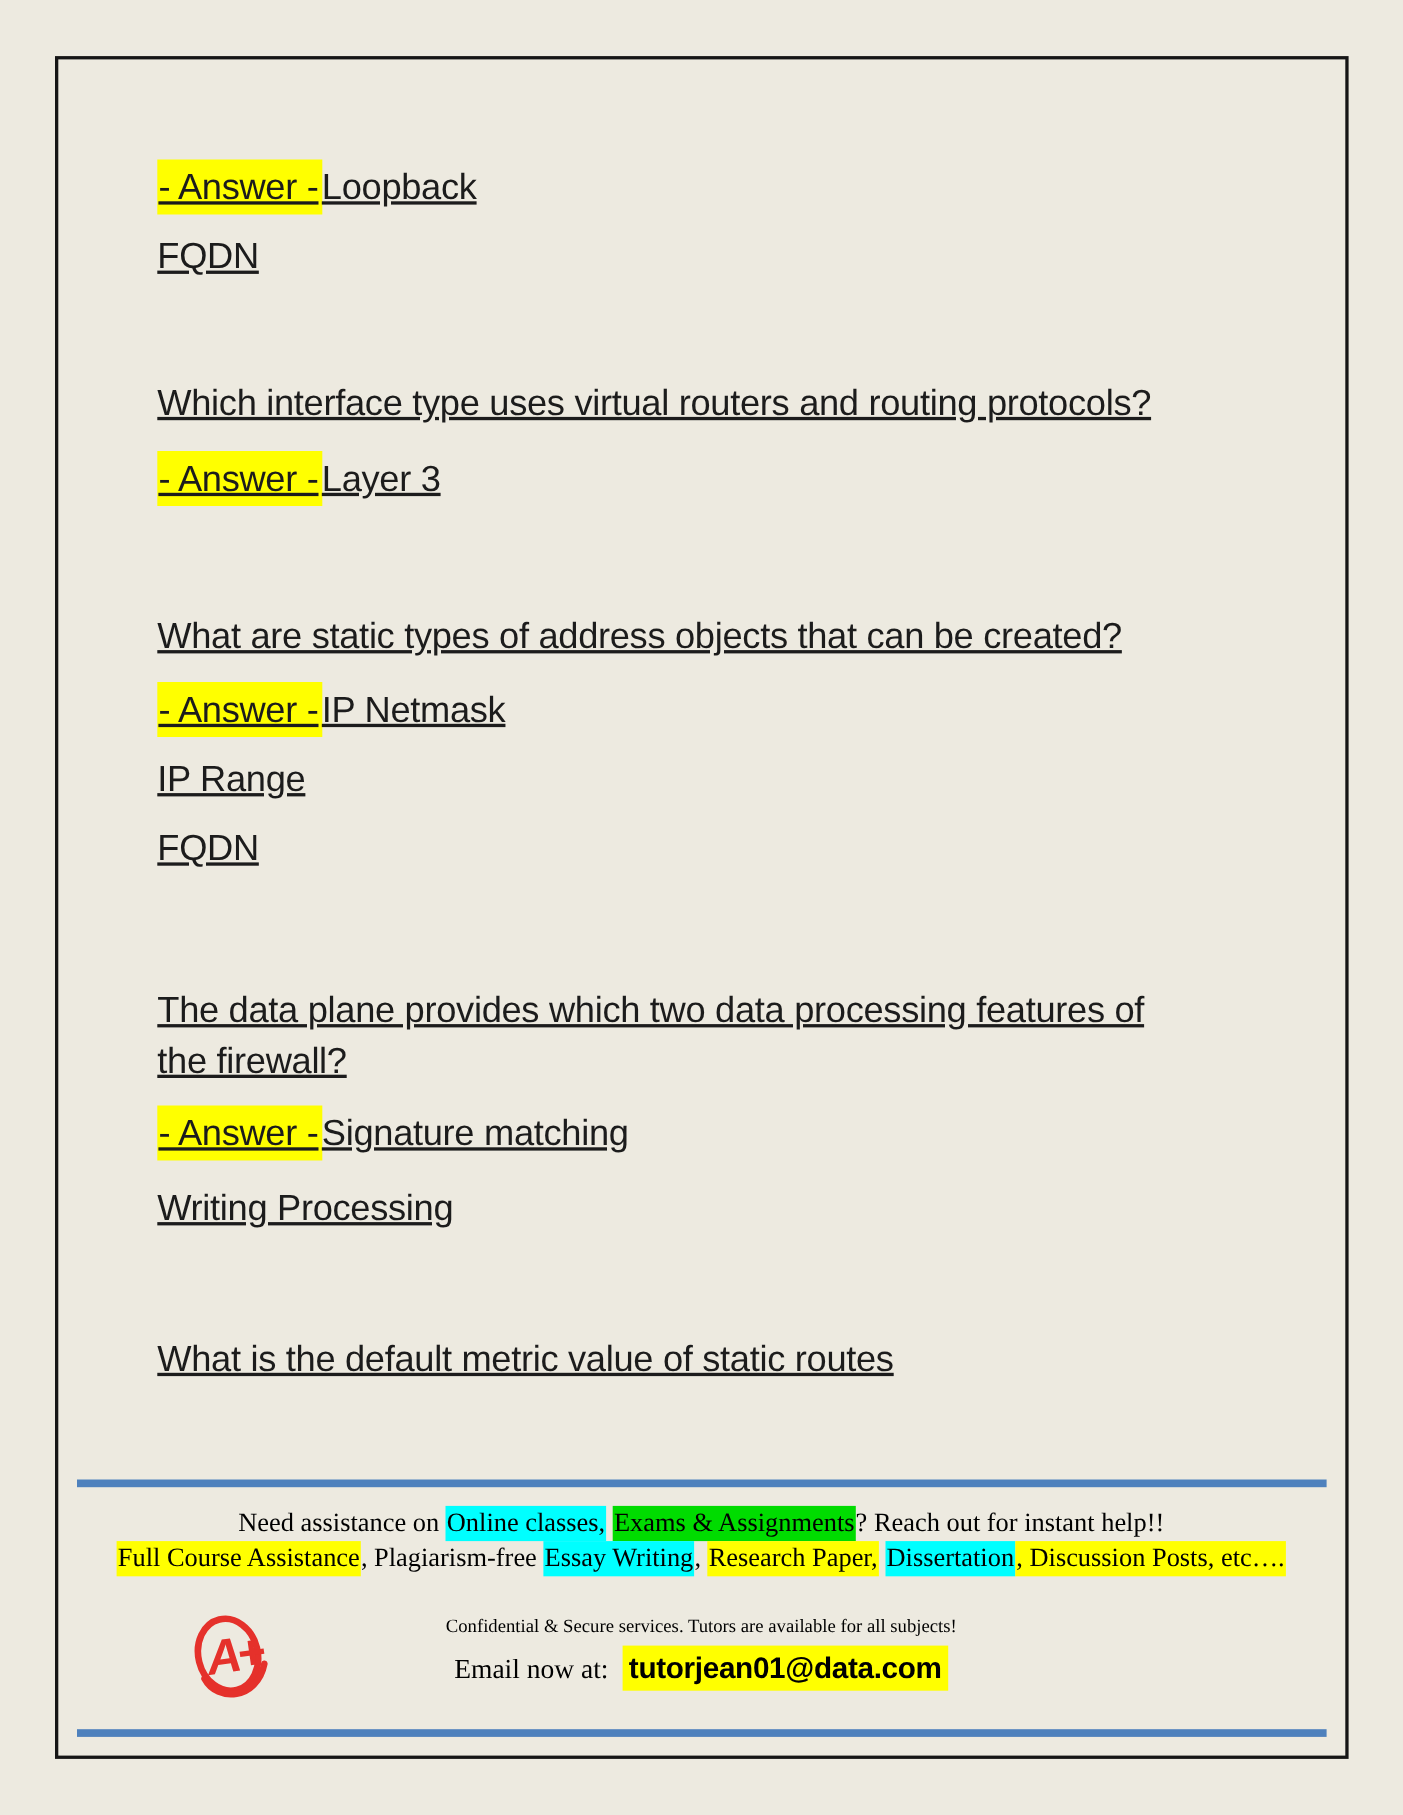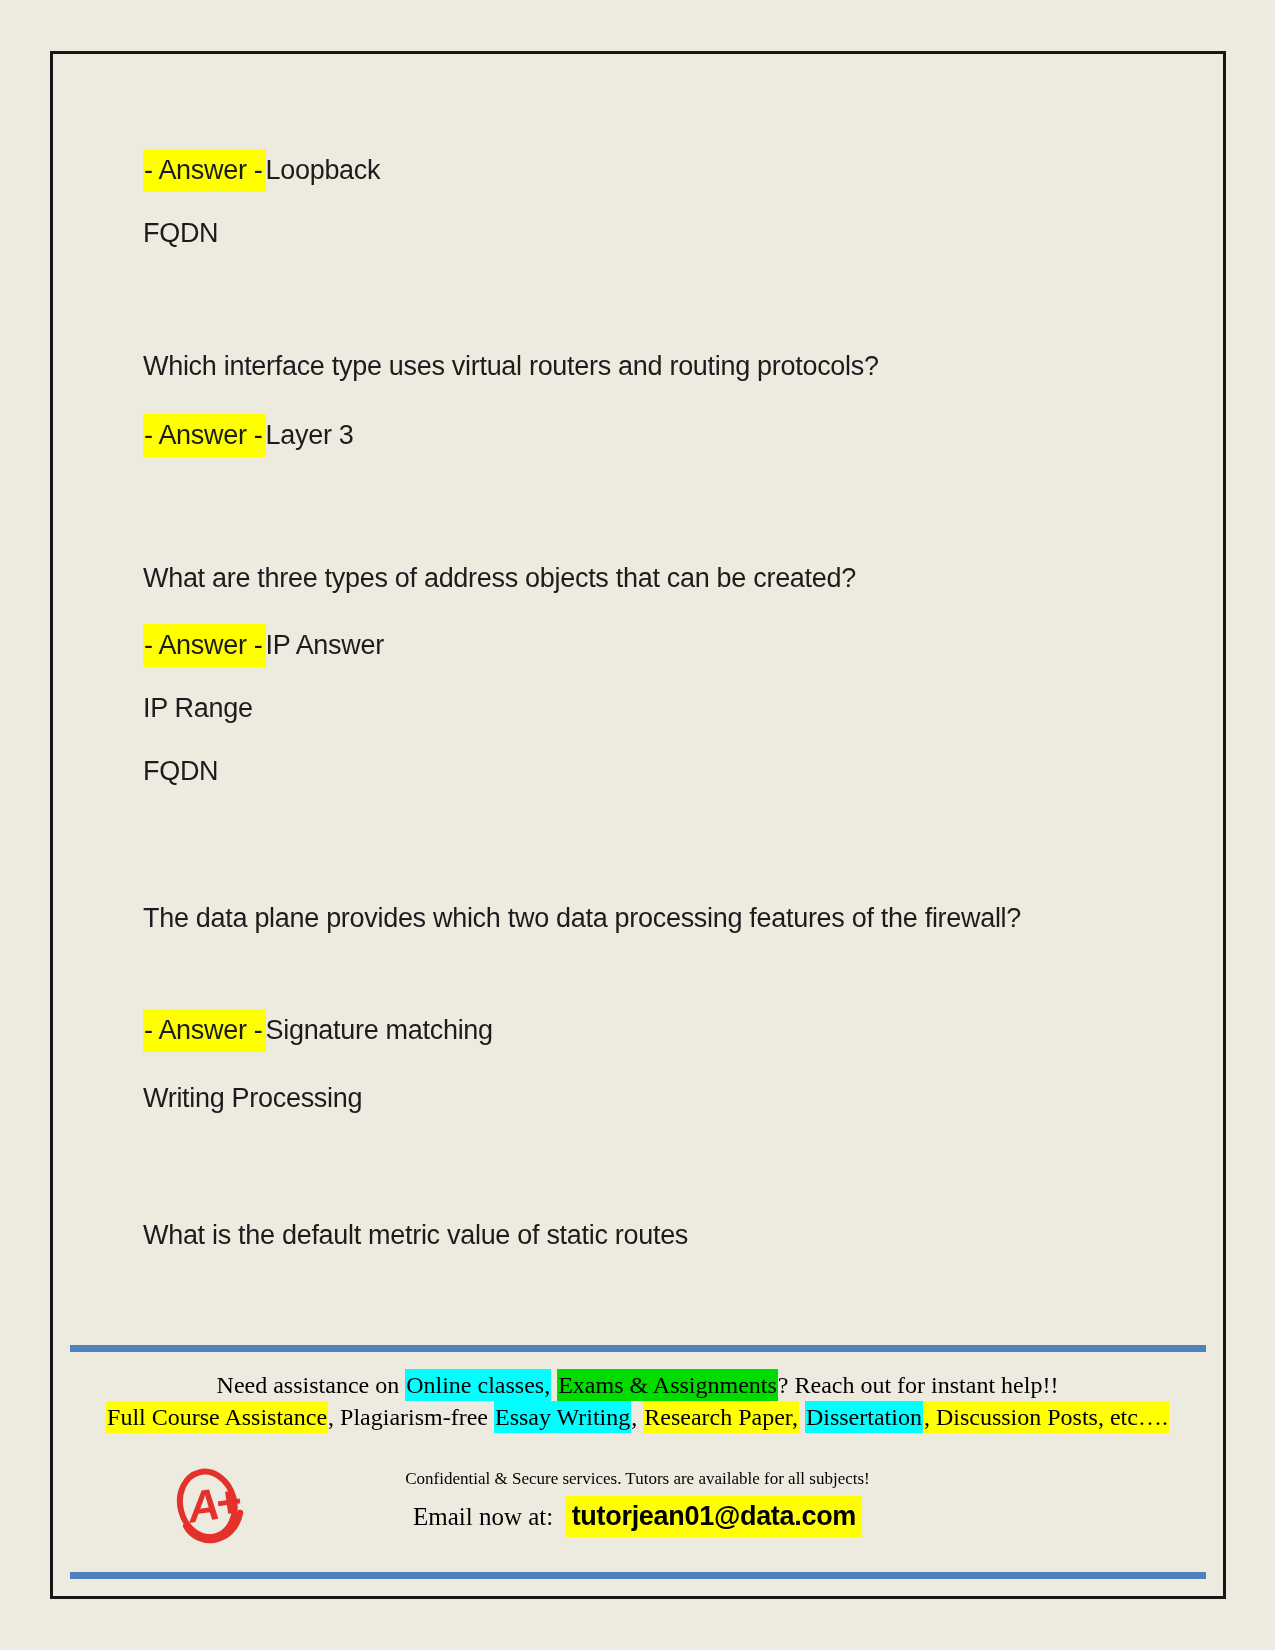--- a/index.html
+++ b/index.html
@@ -26,24 +26,25 @@
     left:50px; top:51px;
     width:1176px; height:1548px;
     border:3px solid var(--frame_border,#161616);
     background:transparent;
   }
   
   .bodyline{
     position:absolute;
     left:143px;
     width:920px;
-    font-size:27px;
+    font-size:33px;
     line-height:46px;
     letter-spacing:-0.3px;
     color:var(--body_text,#1c1c1c);
+    text-decoration:underline;
   }
   .hl-answer{
     background:var(--highlight_yellow,#ffff00);
     padding:6px 3px 7px 1px;
   }
   
   .divider{
     position:absolute;
     left:70px;
     width:1136px;
@@ -86,23 +87,23 @@
 
 <div>
   <div class="bodyline" style="top:147px"><span class="hl-answer">- Answer -</span><span>Loopback</span></div>
 
   <div class="bodyline" style="top:210px"><span>FQDN</span></div>
 
   <div class="bodyline" style="top:343px"><span>Which interface type uses virtual routers and routing protocols?</span></div>
 
   <div class="bodyline" style="top:412px"><span class="hl-answer">- Answer -</span><span>Layer 3</span></div>
 
-  <div class="bodyline" style="top:555px"><span>What are three types of address objects that can be created?</span></div>
+  <div class="bodyline" style="top:555px"><span>What are static types of address objects that can be created?</span></div>
 
-  <div class="bodyline" style="top:622px"><span class="hl-answer">- Answer -</span><span>IP Answer</span></div>
+  <div class="bodyline" style="top:622px"><span class="hl-answer">- Answer -</span><span>IP Netmask</span></div>
 
   <div class="bodyline" style="top:685px"><span>IP Range</span></div>
 
   <div class="bodyline" style="top:748px"><span>FQDN</span></div>
 
   <div class="bodyline" style="top:895px"><span>The data plane provides which two data processing features of the firewall?</span></div>
 
   <div class="bodyline" style="top:1007px"><span class="hl-answer">- Answer -</span><span>Signature matching</span></div>
 
   <div class="bodyline" style="top:1075px"><span>Writing Processing</span></div>

